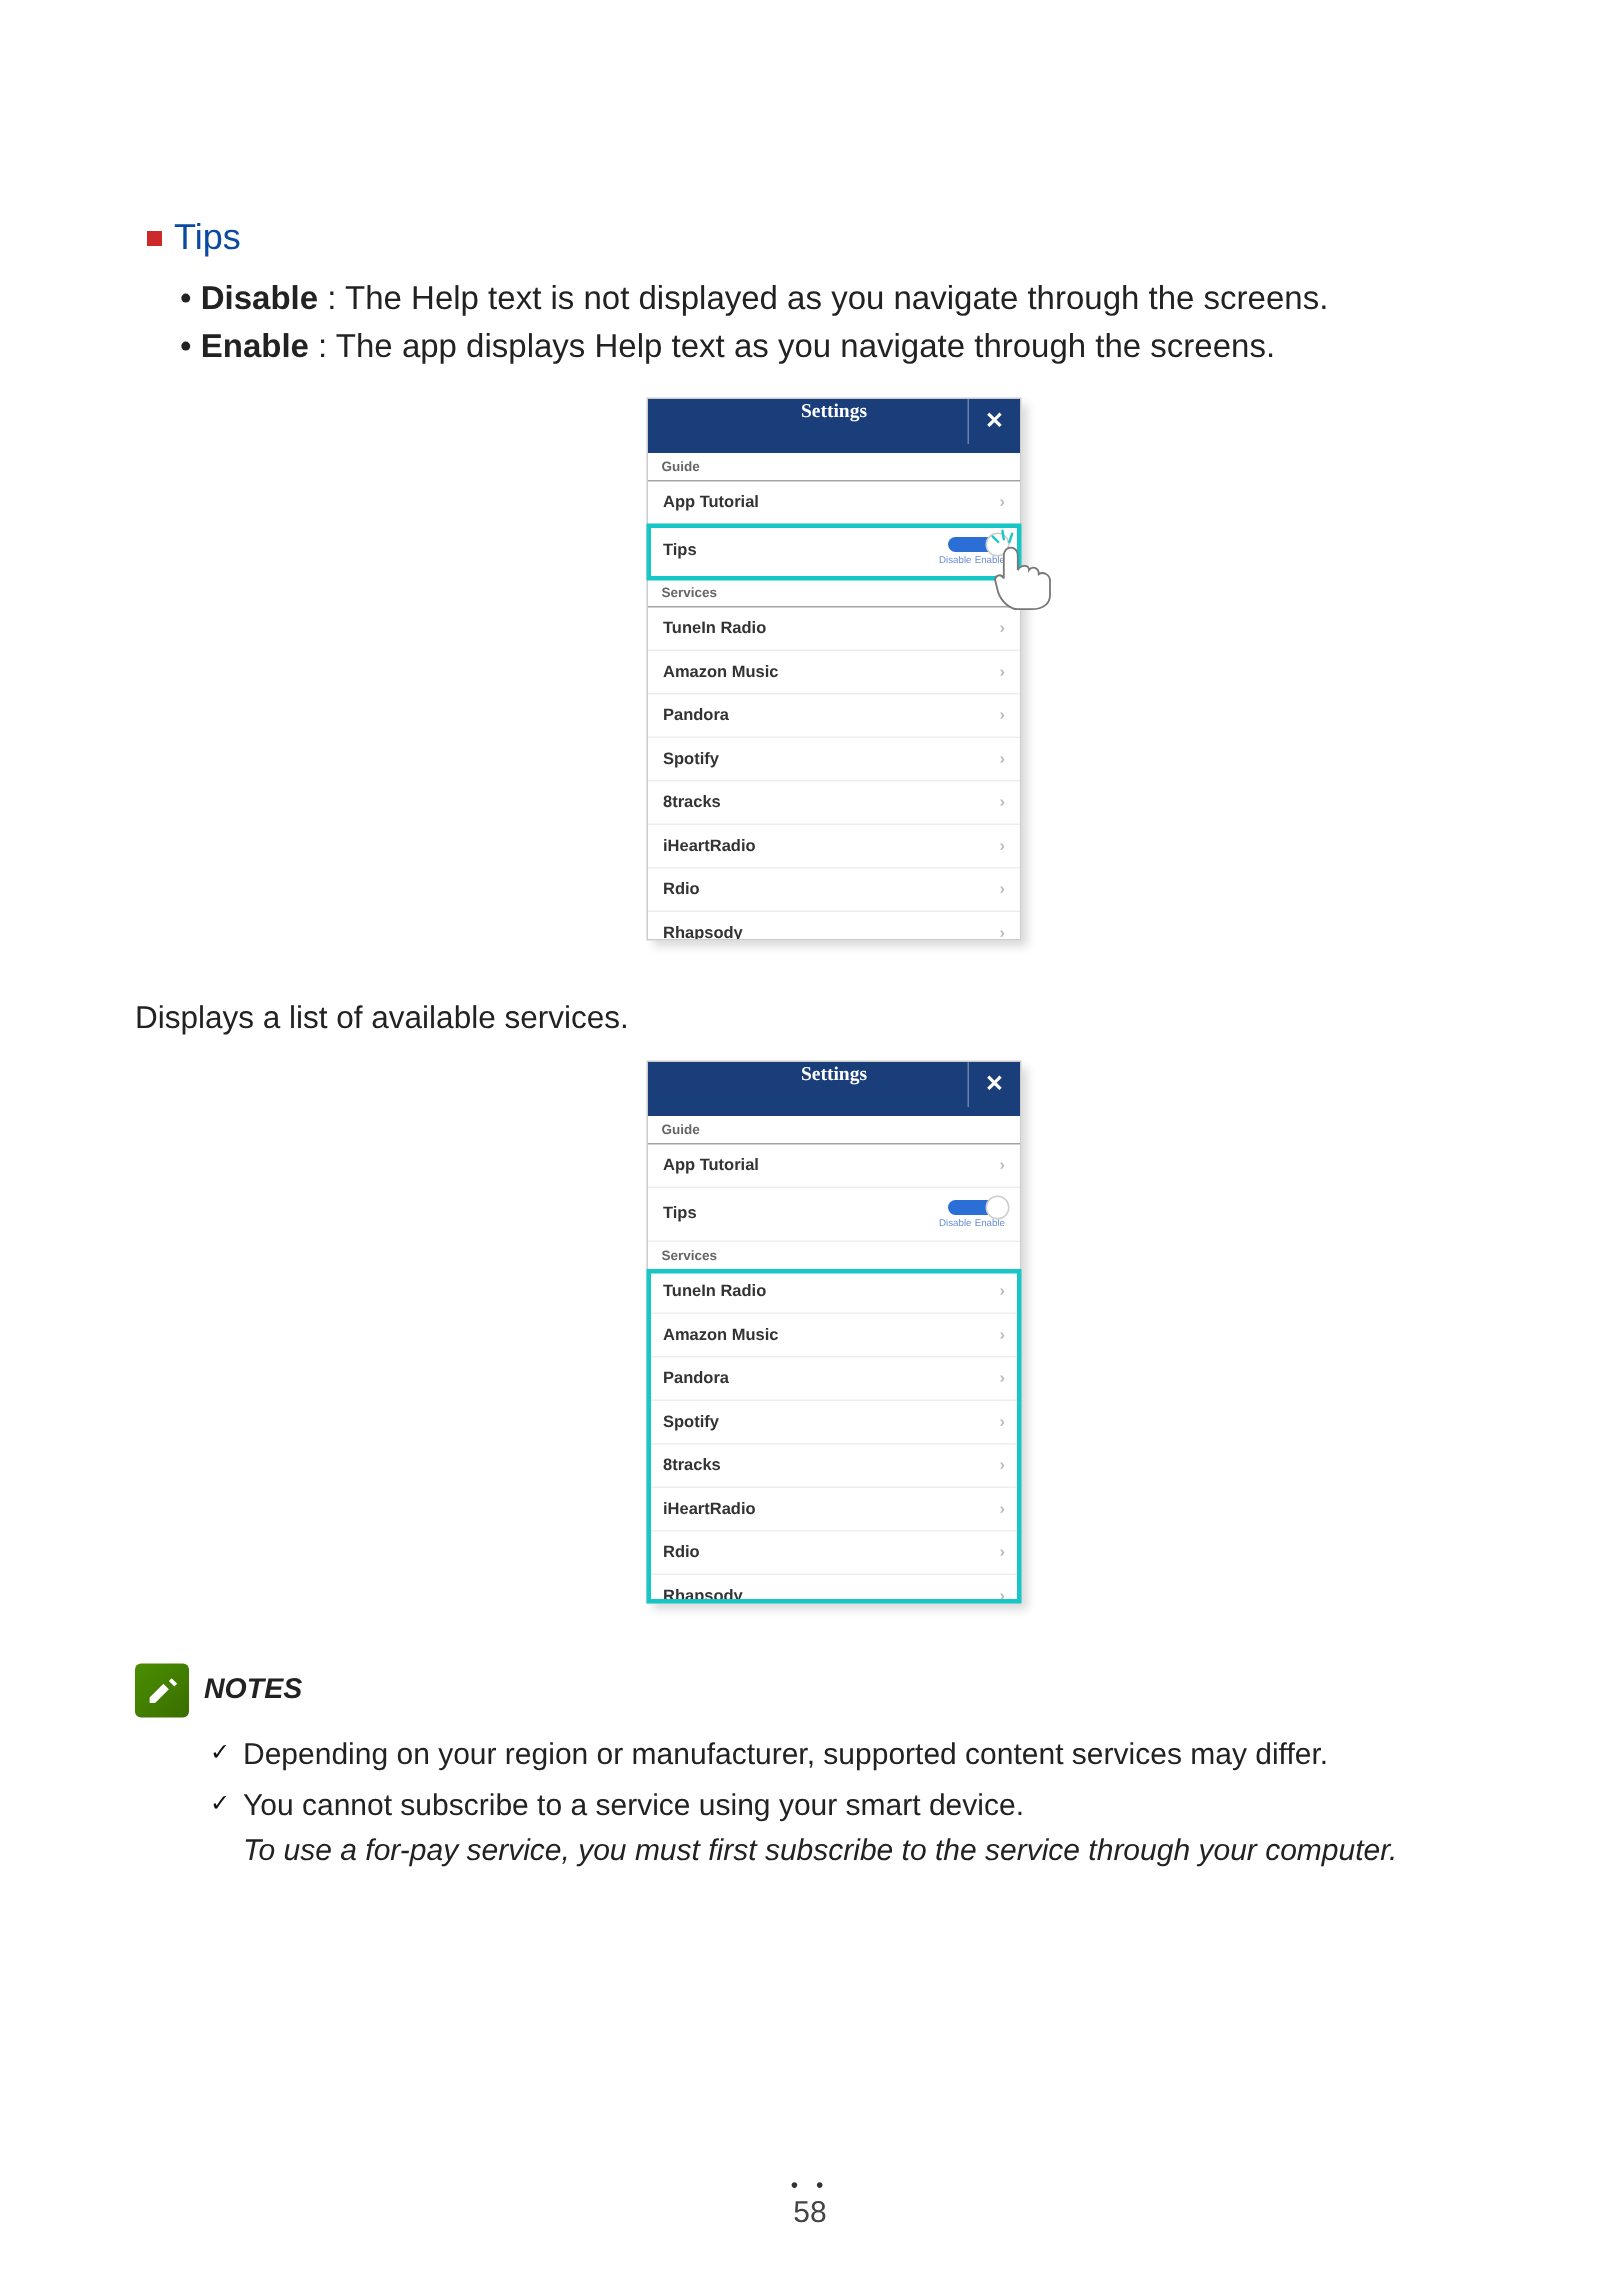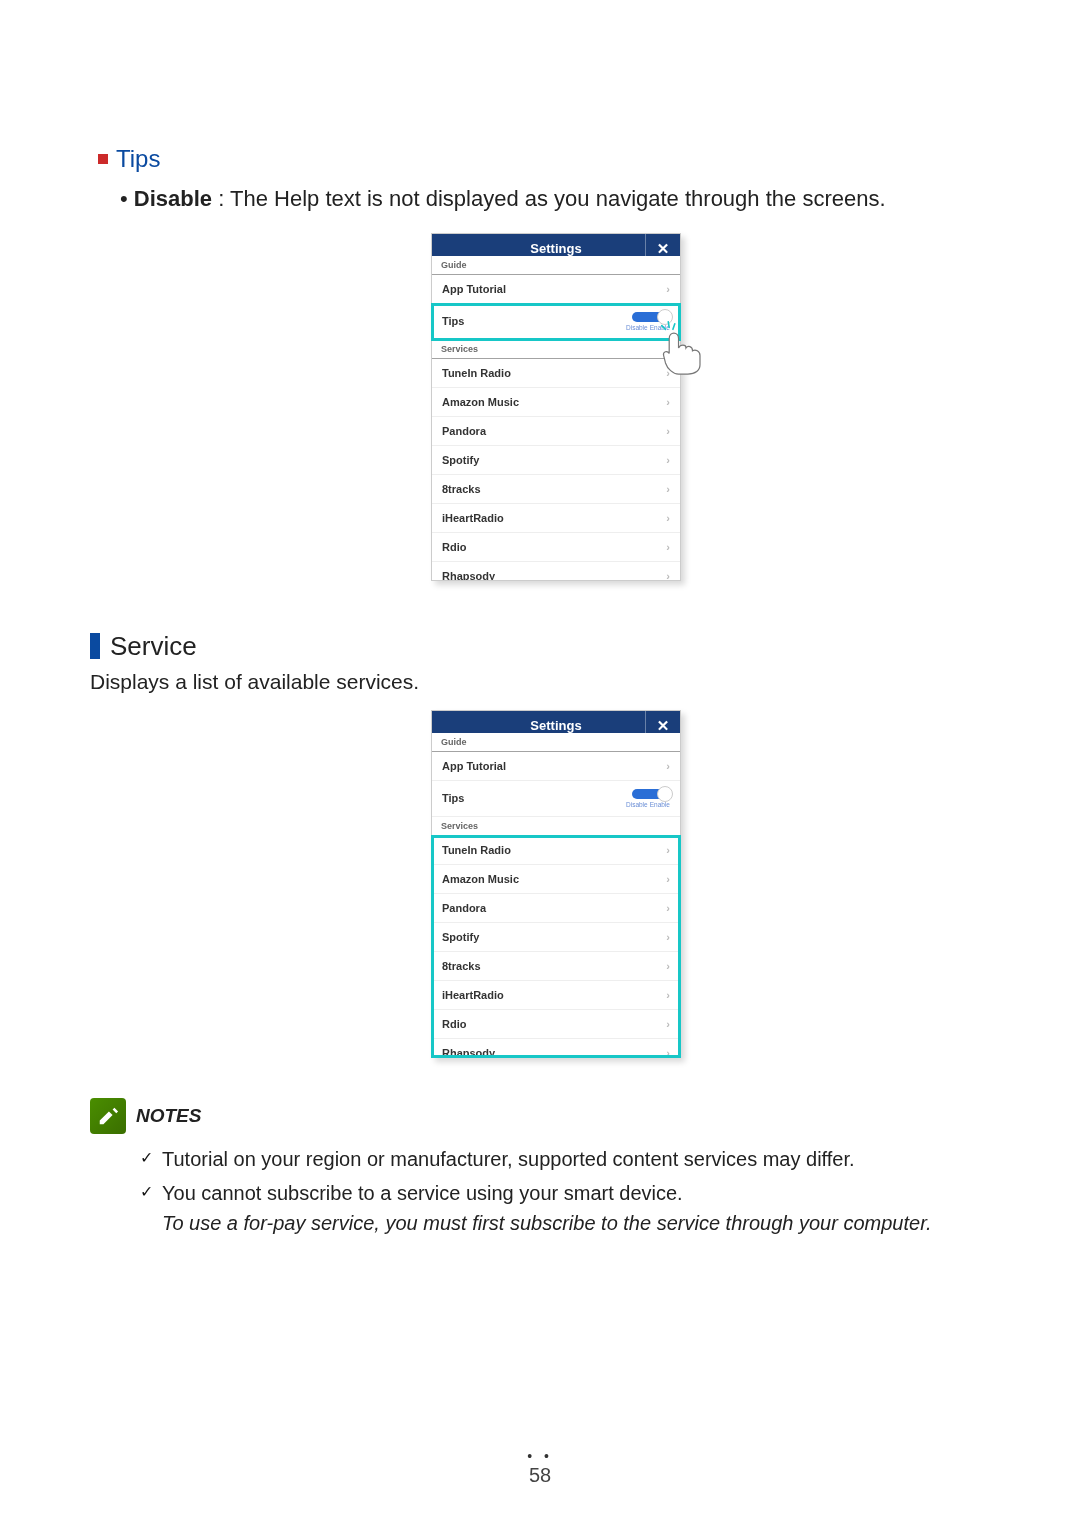--- a/index.html
+++ b/index.html
@@ -79,26 +79,27 @@
     background: #fff;
     border: 1px solid #ccc;
     box-shadow: 4px 4px 6px rgba(0,0,0,0.15);
     font-size: 11px;
     color: #333;
   }
   .phone-header {
     background: #1a3e7a;
     color: #fff;
     display: flex;
-    align-items: flex-end;
+    align-items: flex-start;
     justify-content: center;
-    height: 22px;
+    height: 36px;
     position: relative;
     font-size: 13px;
     font-weight: bold;
+    font-family: Liberation Serif, serif;
   }
   .phone-close {
     position: absolute;
     right: 0; top: 0;
     width: 34px; height: 30px;
     display: flex; align-items: center; justify-content: center;
     color: #fff;
     font-size: 15px;
     border-left: 1px solid rgba(255,255,255,0.35);
   }
@@ -231,20 +232,23 @@
 <div class="page">
 
   <div class="sub-heading">
     <span class="square"></span>
     <span class="text">Tips</span>
   </div>
 
   <ul class="bullet-list">
     <li>
       <span class="bold">Disable</span><span> : The Help text is not displayed as you navigate through the screens.</span>
+    </li>
+    <li>
+      <span class="bold">Enable</span><span> : The app displays Help text as you navigate through the screens.</span>
     </li>
   </ul>
 
   <div class="phone-wrap">
     <div class="phone" style="position:relative;">
       <div class="phone-header">
         <span>Settings</span>
         <span class="phone-close">✕</span>
       </div>
       <div class="phone-section-label">Guide</div>
@@ -312,24 +316,20 @@
           <g stroke="#17c7c7" stroke-width="1.7" fill="none" stroke-linecap="round">
             <path d="M4 6 L8 10"></path>
               <path d="M11 2 L12 8"></path>
               <path d="M18 4 L16 10"></path>
           </g>
         </svg>
       </div>
     </div>
   </div>
 
-  <div class="section-heading">
-    <span class="bar"></span>
-    <span class="text">Service</span>
-  </div>
   <p class="section-desc">Displays a list of available services.</p>
 
   <div class="phone-wrap">
     <div class="phone">
       <div class="phone-header">
         <span>Settings</span>
         <span class="phone-close">✕</span>
       </div>
       <div class="phone-section-label">Guide</div>
 
@@ -397,21 +397,21 @@
       <span class="notes-icon">
         <svg viewBox="0 0 24 24">
             <path fill="#fff" d="M3 17l10-10 4 4-10 10H3v-4zm14-12l2-2 4 4-2 2-4-4z"></path>
           </svg>
       </span>
       <span class="notes-title">NOTES</span>
     </div>
     <ul class="notes-list">
       <li>
         <span class="check">✓</span>
-        <span>Tutorial on your region or manufacturer, supported content services may differ.</span>
+        <span>Depending on your region or manufacturer, supported content services may differ.</span>
       </li>
       <li>
         <span class="check">✓</span>
         <span>You cannot subscribe to a service using your smart device.</span>
         <div class="cont" style="padding-left:0;">To use a for-pay service, you must first subscribe to the service through your computer.</div>
       </li>
     </ul>
   </div>
 
   <div class="page-num">

